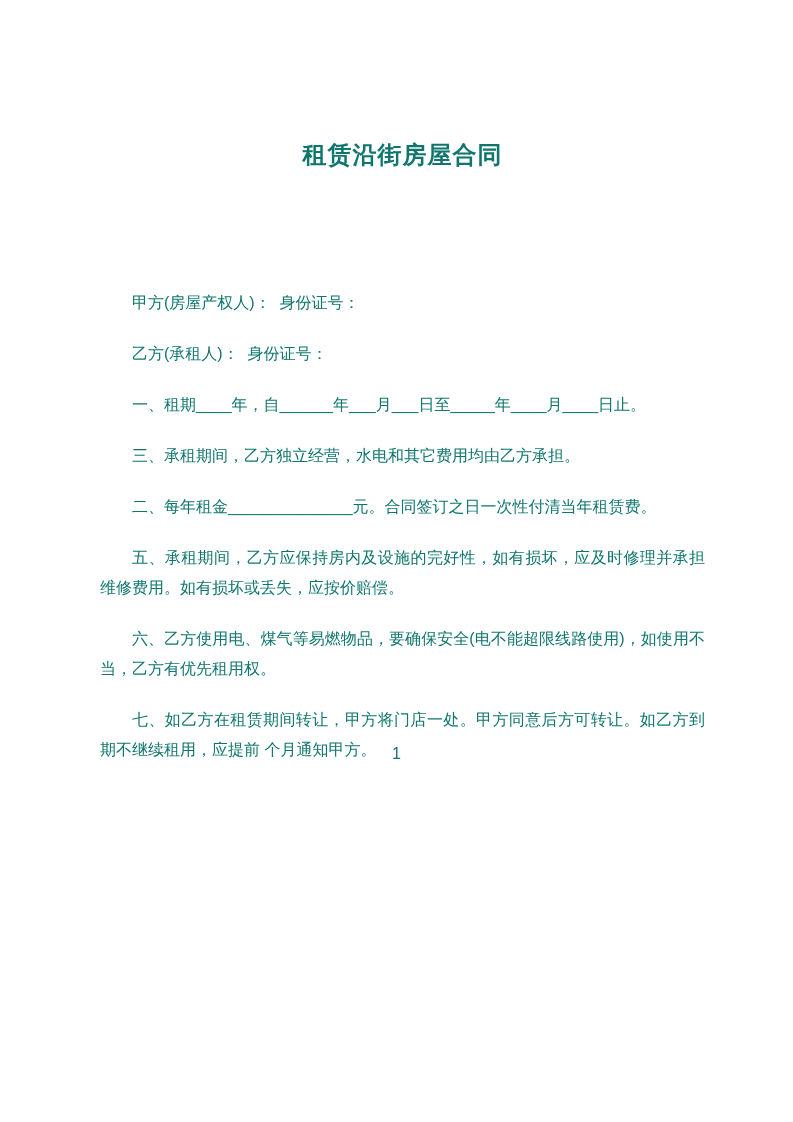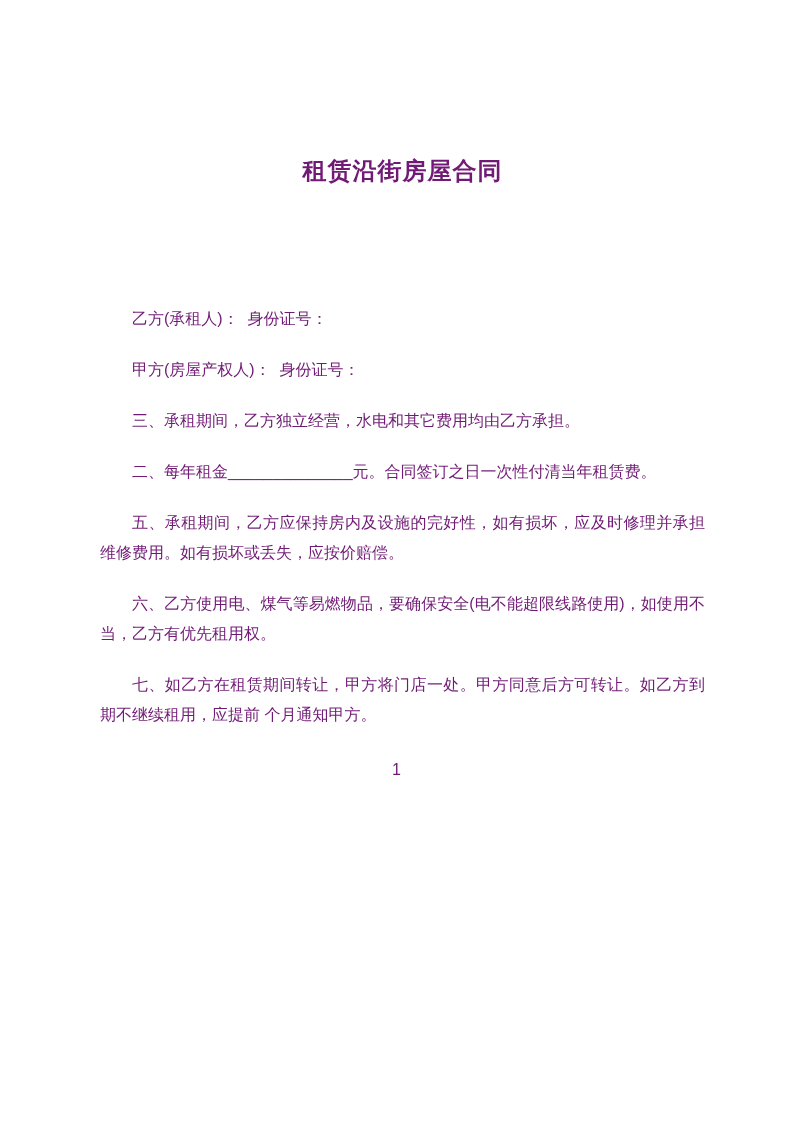--- a/index.html
+++ b/index.html
@@ -4,23 +4,23 @@
 <style>
   html, body {
     margin: 0;
     padding: 0;
     background: #ffffff;
   }
   .page {
     position: relative;
     width: 793px;
     height: 812px;
-    margin: 16px auto;
+    margin: 0 auto;
     background: #ffffff;
-    color: #701a75;
+    color: #0f766e;
     font-family: "Liberation Sans", sans-serif;
     overflow: hidden;
     box-sizing: border-box;
   }
   .content {
     padding: 140px 88px 0 100px;
     box-sizing: border-box;
   }
   .doc-title {
     margin: 0 0 118px 0;
@@ -49,25 +49,26 @@
     line-height: 20px;
   }
 </style>
 </head>
 <body>
 
 <div class="page">
   <div class="content">
     <h1 class="doc-title">租赁沿街房屋合同</h1>
 
+    <p class="para">甲方(房屋产权人)：  身份证号：</p>
+
     <p class="para">乙方(承租人)：  身份证号：</p>
 
-    <p class="para">甲方(房屋产权人)：  身份证号：</p>
 
-
+    <p class="para">一、租期____年，自______年___月___日至_____年____月____日止。</p>
 
     <p class="para">三、承租期间，乙方独立经营，水电和其它费用均由乙方承担。</p>
 
     <p class="para">二、每年租金______________元。合同签订之日一次性付清当年租赁费。</p>
 
 
     <p class="para">五、承租期间，乙方应保持房内及设施的完好性，如有损坏，应及时修理并承担维修费用。如有损坏或丢失，应按价赔偿。</p>
 
     <p class="para">六、乙方使用电、煤气等易燃物品，要确保安全(电不能超限线路使用)，如使用不当，乙方有优先租用权。</p>
 

